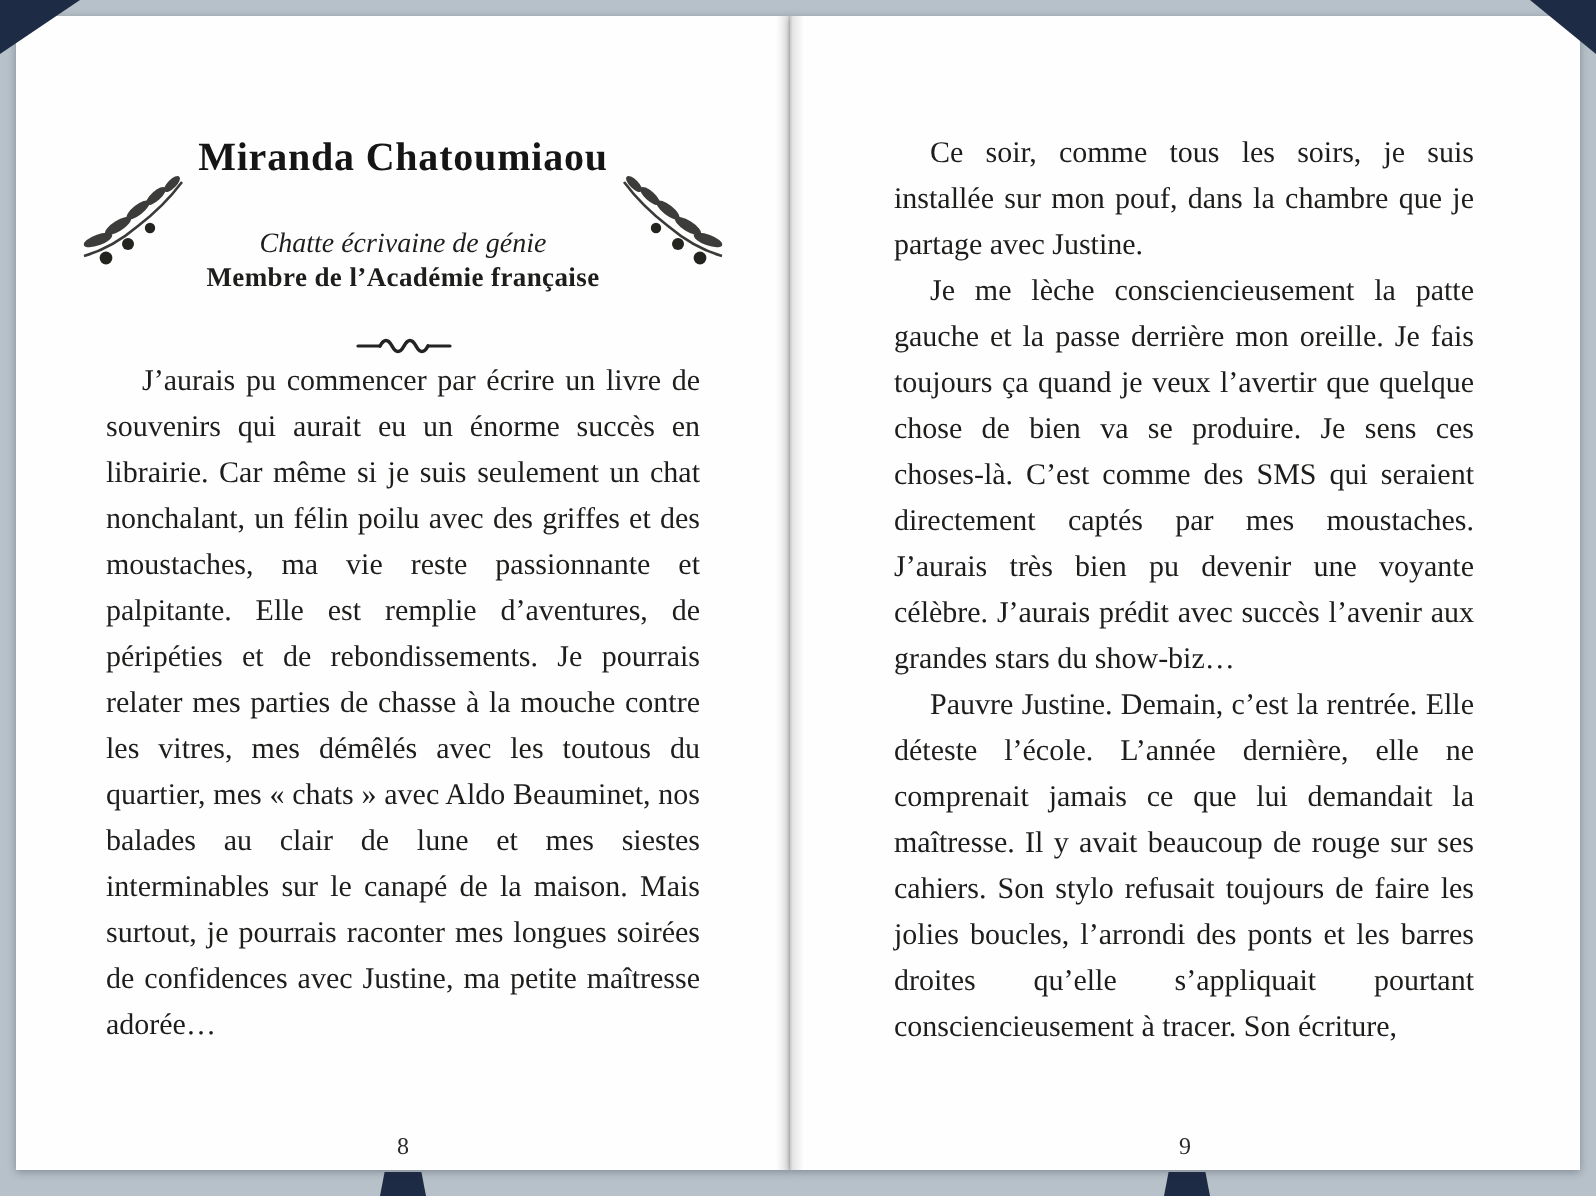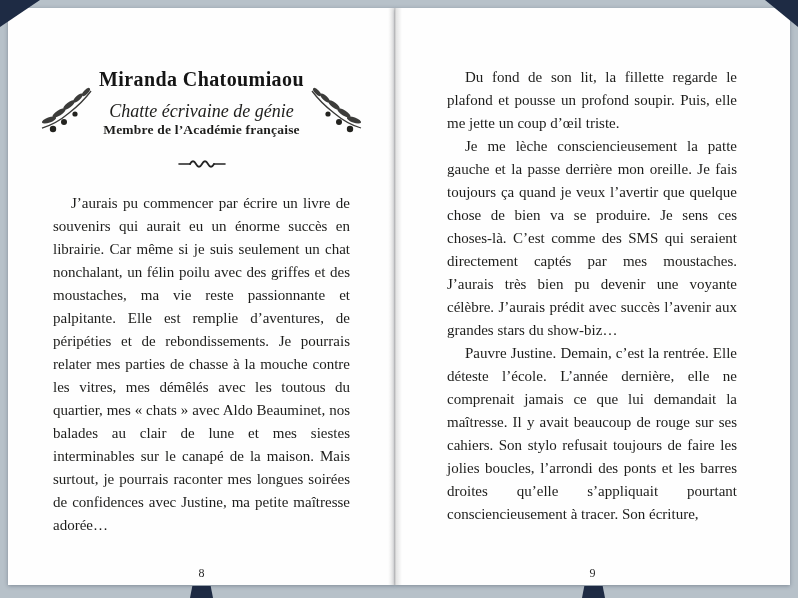--- a/index.html
+++ b/index.html
@@ -45,36 +45,36 @@
          clip-path: polygon(10% 0, 90% 0, 100% 100%, 0 100%); }
   .tab-left  { left: 190px; }
   .tab-right { left: 582px; }
 
   
   .header { position: relative; text-align: center; padding-top: 60px; }
   .title {
     margin: 0; font-size: 20px; font-weight: 700;
     letter-spacing: 0.4px; color: #151515;
   }
-  .subtitle { font-style: italic; font-size: 18px; margin-top: 10px; }
+  .subtitle { font-style: italic; font-size: 14px; margin-top: 24px; }
   .affiliation { font-weight: 700; font-size: 13.5px; letter-spacing: 0.2px; }
   .ornament-wrap { margin-top: 19px; line-height: 0; }
   .branch { position: absolute; top: 78px; }
   .branch-l { left: 30px; }
   .branch-r { right: 30px; transform: scaleX(-1); }
 
   
   .body {
     text-align: justify;
     font-size: 15px;
     line-height: 23px;
     hyphens: auto; -webkit-hyphens: auto;
   }
   .body p { margin: 0; text-indent: 18px; }
-  .body-left  { padding: 0 45px; margin-top: 21px; }
+  .body-left  { padding: 0 45px; }
   .body-right { padding: 58px 53px 0 52px; }
 
   .folio {
     position: absolute;
     bottom: 4px; left: 0; width: 100%;
     text-align: center;
     font-size: 12px; color: #2a2a2a;
   }
   svg { display: inline-block; }
 </style>
@@ -133,21 +133,21 @@
 
     <div class="body body-left">
       <p>J’aurais pu commencer par écrire un livre de souvenirs qui aurait eu un énorme succès en librairie. Car même si je suis seulement un chat nonchalant, un félin poilu avec des griffes et des moustaches, ma vie reste passionnante et palpitante. Elle est remplie d’aventures, de péripéties et de rebondissements. Je pourrais relater mes parties de chasse à la mouche contre les vitres, mes démêlés avec les toutous du quartier, mes « chats » avec Aldo Beauminet, nos balades au clair de lune et mes siestes interminables sur le canapé de la maison. Mais surtout, je pourrais raconter mes longues soirées de confidences avec Justine, ma petite maîtresse adorée…</p>
     </div>
 
     <div class="folio">8</div>
   </div>
 
   <div class="page page-right">
     <div class="body body-right">
-      <p>Du fond de son lit, la fillette regarde le plafond et pousse un profond soupir. Puis, elle me jette un coup d’œil triste.</p>
+      <p>Ce soir, comme tous les soirs, je suis installée sur mon pouf, dans la chambre que je partage avec Justine.</p>
       <p>Je me lèche consciencieusement la patte gauche et la passe derrière mon oreille. Je fais toujours ça quand je veux l’avertir que quelque chose de bien va se produire. Je sens ces choses-là. C’est comme des SMS qui seraient directement captés par mes moustaches. J’aurais très bien pu devenir une voyante célèbre. J’aurais prédit avec succès l’avenir aux grandes stars du show-biz…</p>
       <p>Pauvre Justine. Demain, c’est la rentrée. Elle déteste l’école. L’année dernière, elle ne comprenait jamais ce que lui demandait la maîtresse. Il y avait beaucoup de rouge sur ses cahiers. Son stylo refusait toujours de faire les jolies boucles, l’arrondi des ponts et les barres droites qu’elle s’appliquait pourtant consciencieusement à tracer. Son écriture,</p>
     </div>
 
     <div class="folio">9</div>
   </div>
 
   <div class="spine"></div>
 </div>
 

